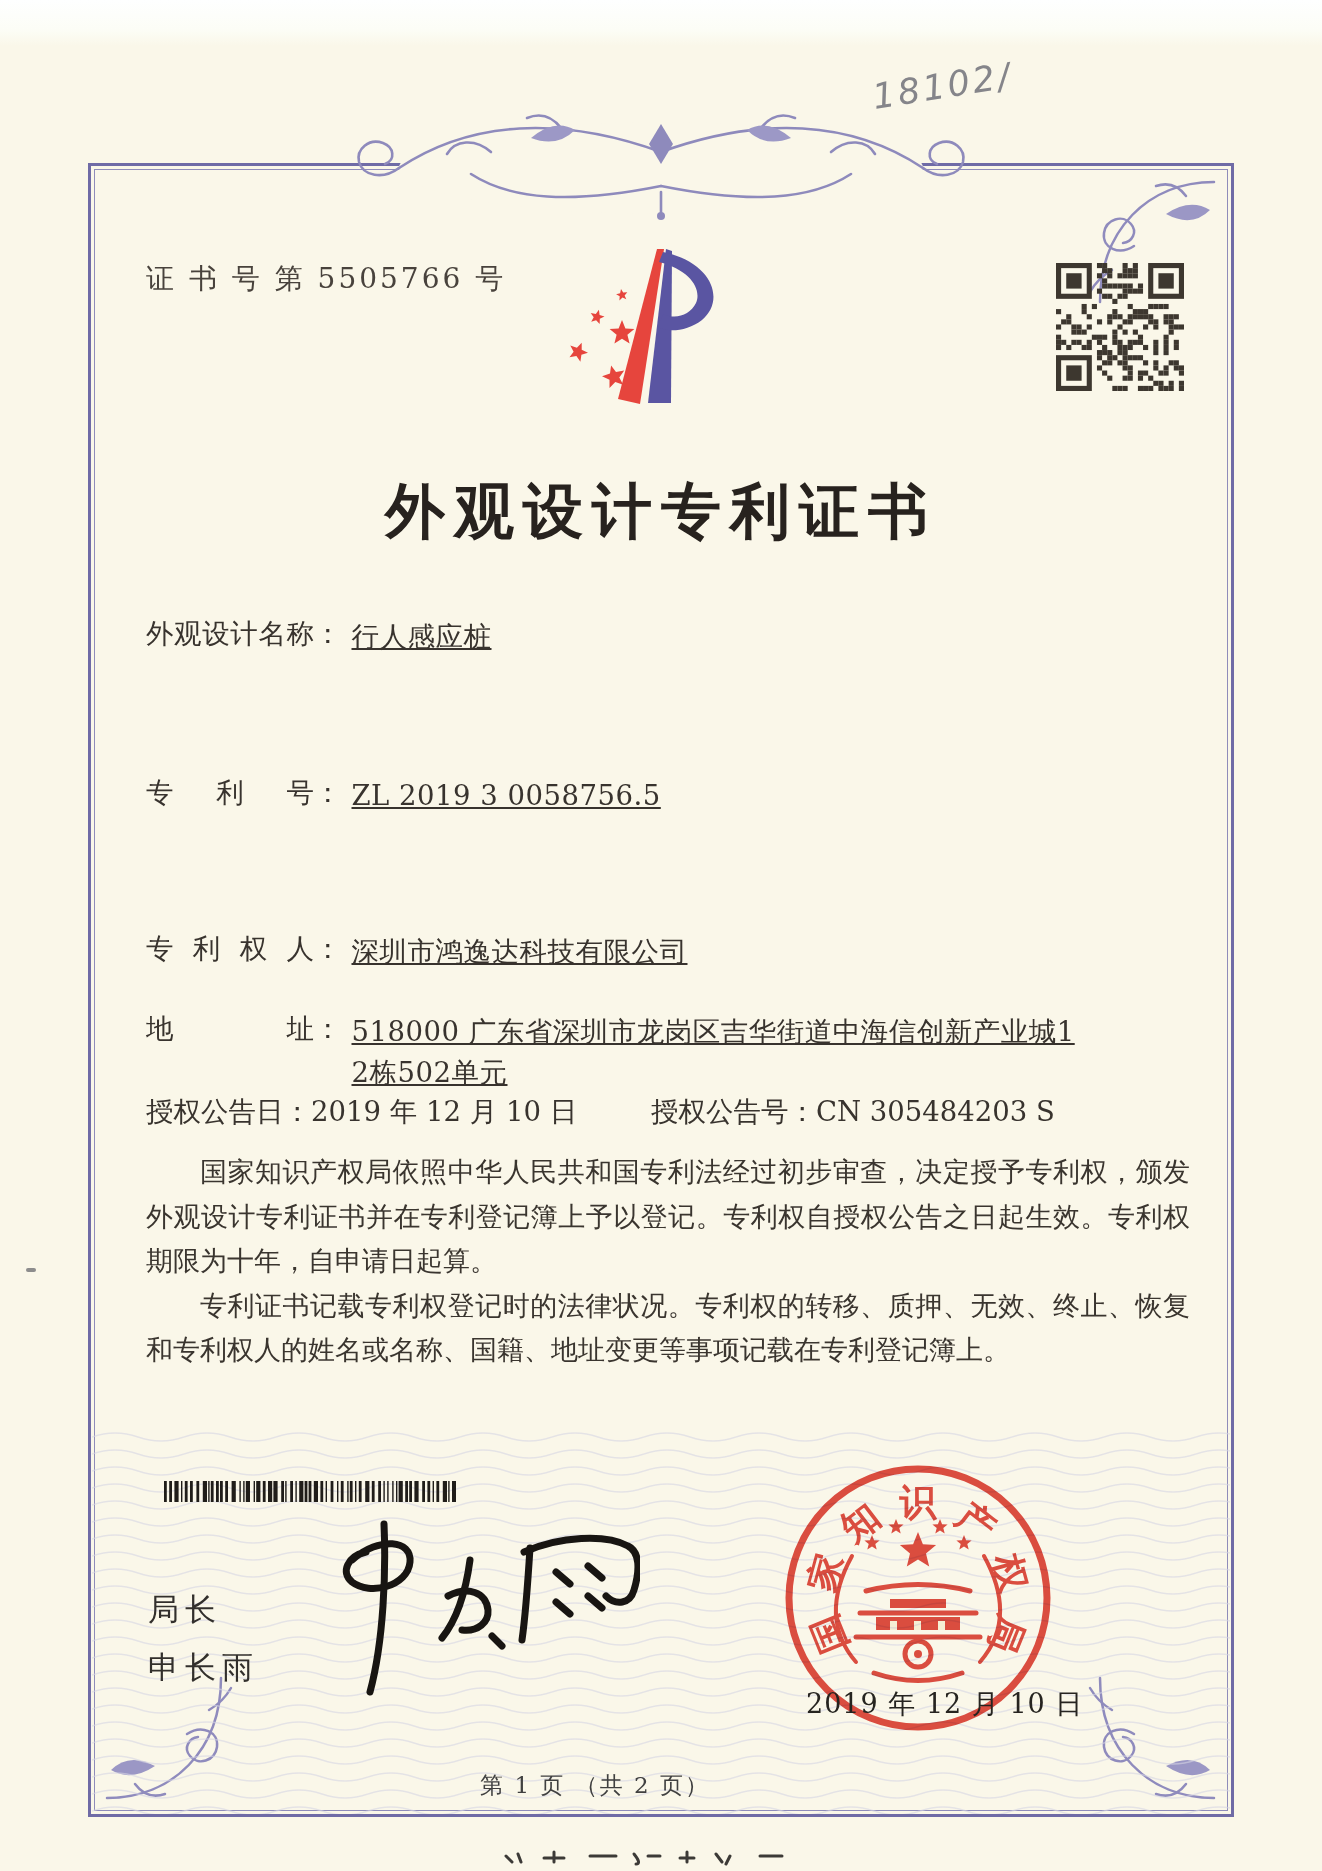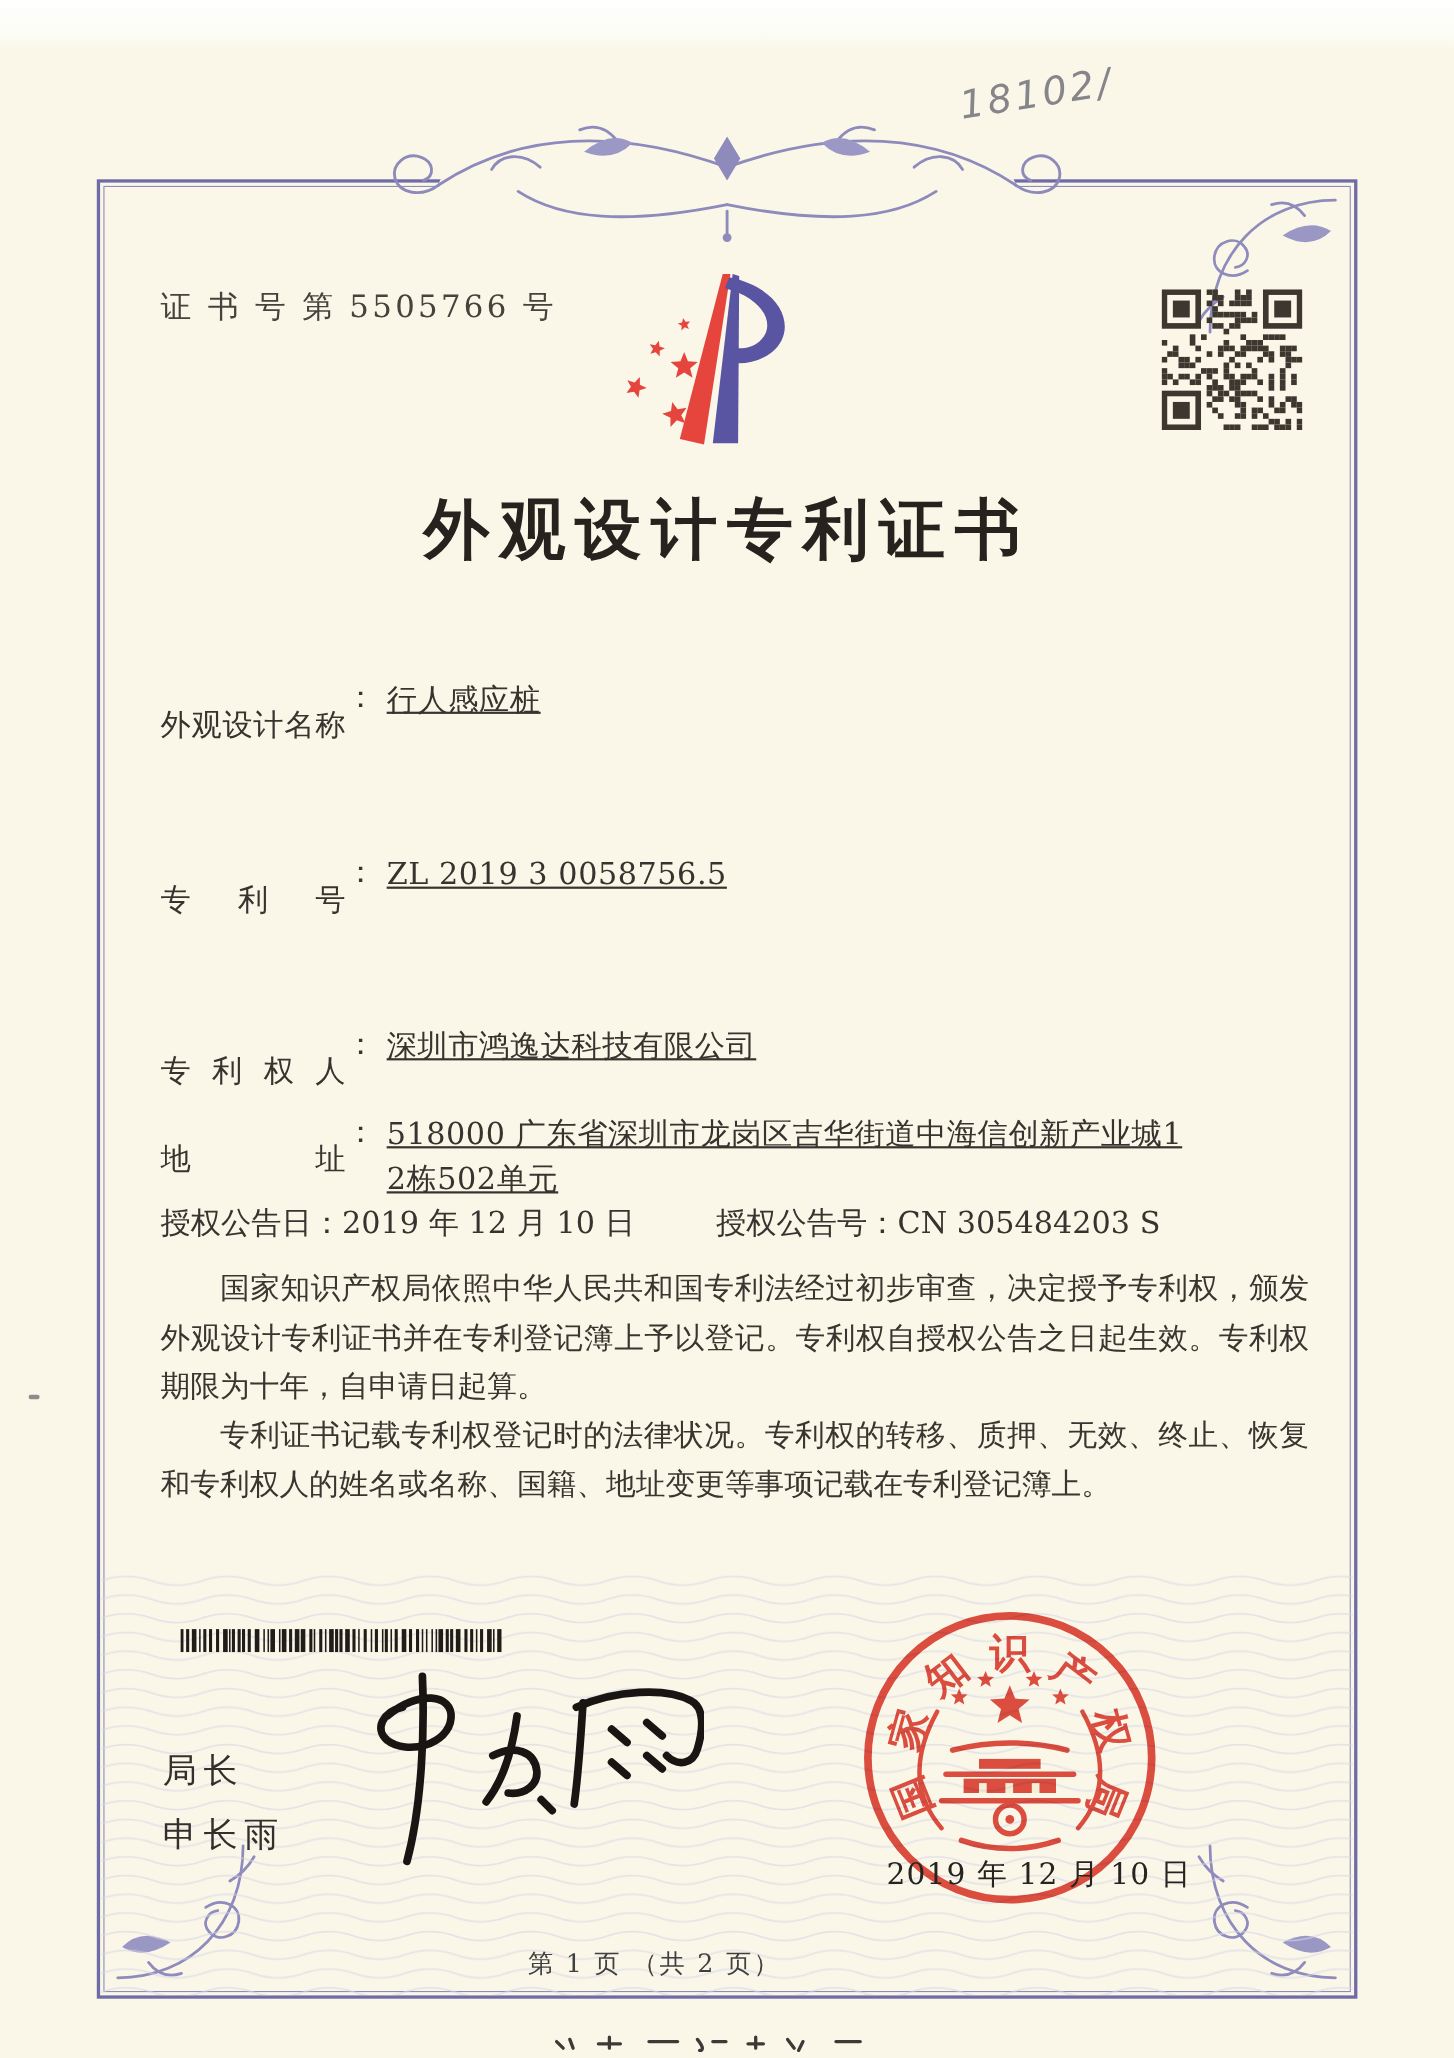--- a/index.html
+++ b/index.html
@@ -13,24 +13,24 @@
          border:3.5px solid #6f6ba6;}
   .frame-inner{position:absolute;inset:3px;border:1.5px solid #8f8cba;}
   .orn{position:absolute;}
   .orn-top{left:321px;top:96px;}
   .orn-tr{left:1082px;top:172px;}
   .orn-bl{left:94px;top:1668px;transform:rotate(180deg);}
   .orn-br{left:1082px;top:1668px;transform:scaleY(-1);}
   .certno{position:absolute;left:146px;top:260px;font-size:28px;letter-spacing:3px;color:#48423c;}
   .logo{position:absolute;left:540px;top:244px;}
   .qr{position:absolute;left:1056px;top:263px;}
-  .title{position:absolute;left:88px;top:442px;width:1146px;text-align:center;
+  .title{position:absolute;left:88px;top:472px;width:1146px;text-align:center;
          font-size:60px;font-weight:600;letter-spacing:9px;color:#27221e;}
   .frow{position:absolute;left:146px;font-size:27.5px;color:#38332e;white-space:nowrap;}
-  .flabel{display:inline-block;width:168px;text-align:justify;text-align-last:justify;vertical-align:top;margin-top:25px;}
+  .flabel{display:inline-block;width:168px;text-align:justify;text-align-last:justify;vertical-align:top;}
   .fcolon{display:inline-block;margin-right:10px;vertical-align:top;}
   .fvalue{display:inline-block;vertical-align:top;letter-spacing:.5px;white-space:pre-line;
           max-width:780px;line-height:41px;text-decoration:underline;}
   .grant-pair2{position:absolute;left:505px;top:0;white-space:nowrap;text-align:center;}
   .paras{position:absolute;left:146px;top:1150px;width:1044px;font-size:27px;line-height:44.5px;
          text-align:justify;color:#3a352f;}
   .paras p{margin:0;text-indent:2em;}
   .barcode{position:absolute;left:164px;top:1481px;}
   .bureau-title{position:absolute;left:148px;top:1589px;font-size:31px;letter-spacing:6px;
                 font-family:"DejaVu Sans","Liberation Sans",sans-serif;color:#322f2c;text-align:center;}

